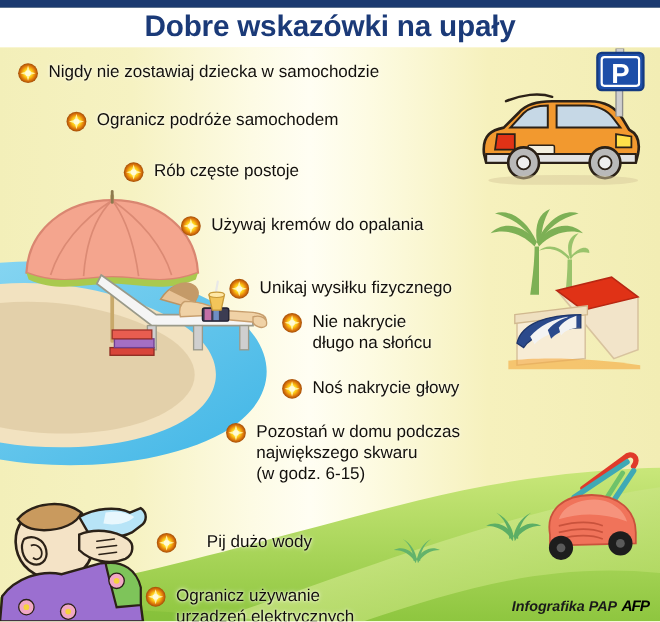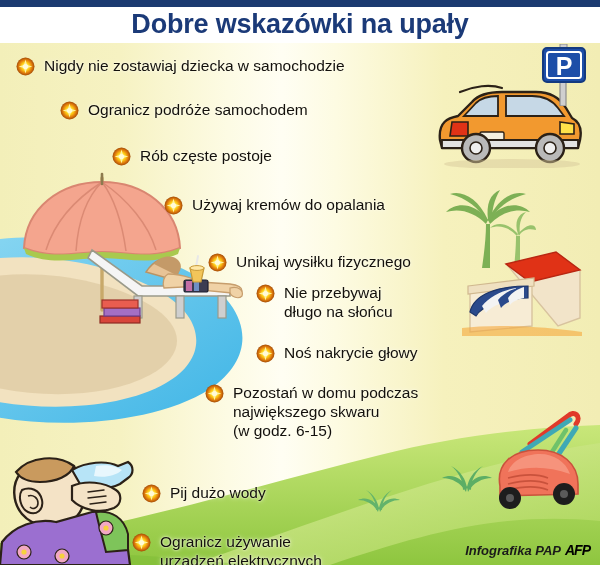--- a/index.html
+++ b/index.html
@@ -123,21 +123,21 @@
 
   
   #tip-0 { left: 16px;  top: 13px; }
   #tip-1 { left: 60px;  top: 57px; }
   #tip-2 { left: 112px; top: 103px; }
   #tip-3 { left: 164px; top: 152px; }
   #tip-4 { left: 208px; top: 209px; }
   #tip-5 { left: 256px; top: 240px; }
   #tip-6 { left: 256px; top: 300px; }
   #tip-7 { left: 205px; top: 340px; }
-  #tip-8 { left: 142px; top: 440px; }
+  #tip-8 { left: 142px; top: 440px; gap: 18px; }
   #tip-9 { left: 132px; top: 489px; }
 
   
   .credit {
     position: absolute;
     right: 10px;
     bottom: 7px;
     z-index: 30;
     display: flex;
     align-items: baseline;
@@ -419,21 +419,21 @@
     </div>
 
     <div class="tip" id="tip-5">
       <span class="bullet">
         <svg viewBox="0 0 19 19">
             <circle cx="9.5" cy="9.5" r="9" fill="url(#sb0)"></circle>
             <path d="M9.5 2.6 L11.1 7.9 L16.4 9.5 L11.1 11.1 L9.5 16.4 L7.9 11.1 L2.6 9.5 L7.9 7.9 Z" fill="#fff3a0"></path>
             <circle cx="9.5" cy="9.5" r="2.6" fill="#fffbd8"></circle>
           </svg>
       </span>
-      <span class="tip-text">Nie przebywaj
+      <span class="tip-text">Nie nakrycie
 długo na słońcu</span>
     </div>
 
     <div class="tip" id="tip-6">
       <span class="bullet">
         <svg viewBox="0 0 19 19">
             <circle cx="9.5" cy="9.5" r="9" fill="url(#sb0)"></circle>
             <path d="M9.5 2.6 L11.1 7.9 L16.4 9.5 L11.1 11.1 L9.5 16.4 L7.9 11.1 L2.6 9.5 L7.9 7.9 Z" fill="#fff3a0"></path>
             <circle cx="9.5" cy="9.5" r="2.6" fill="#fffbd8"></circle>
           </svg>

